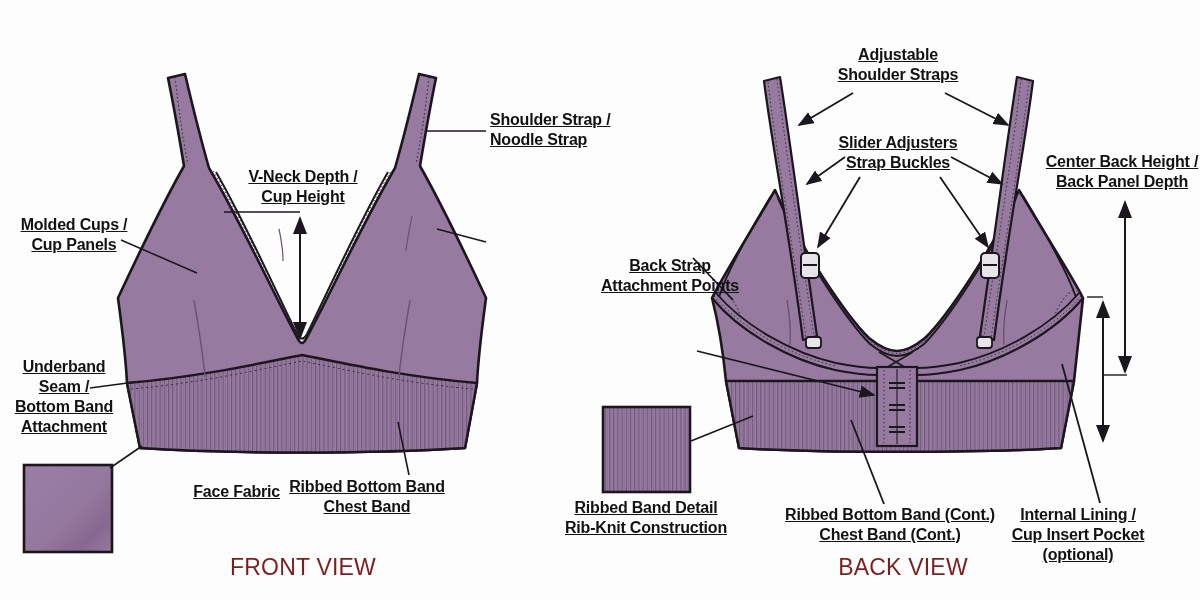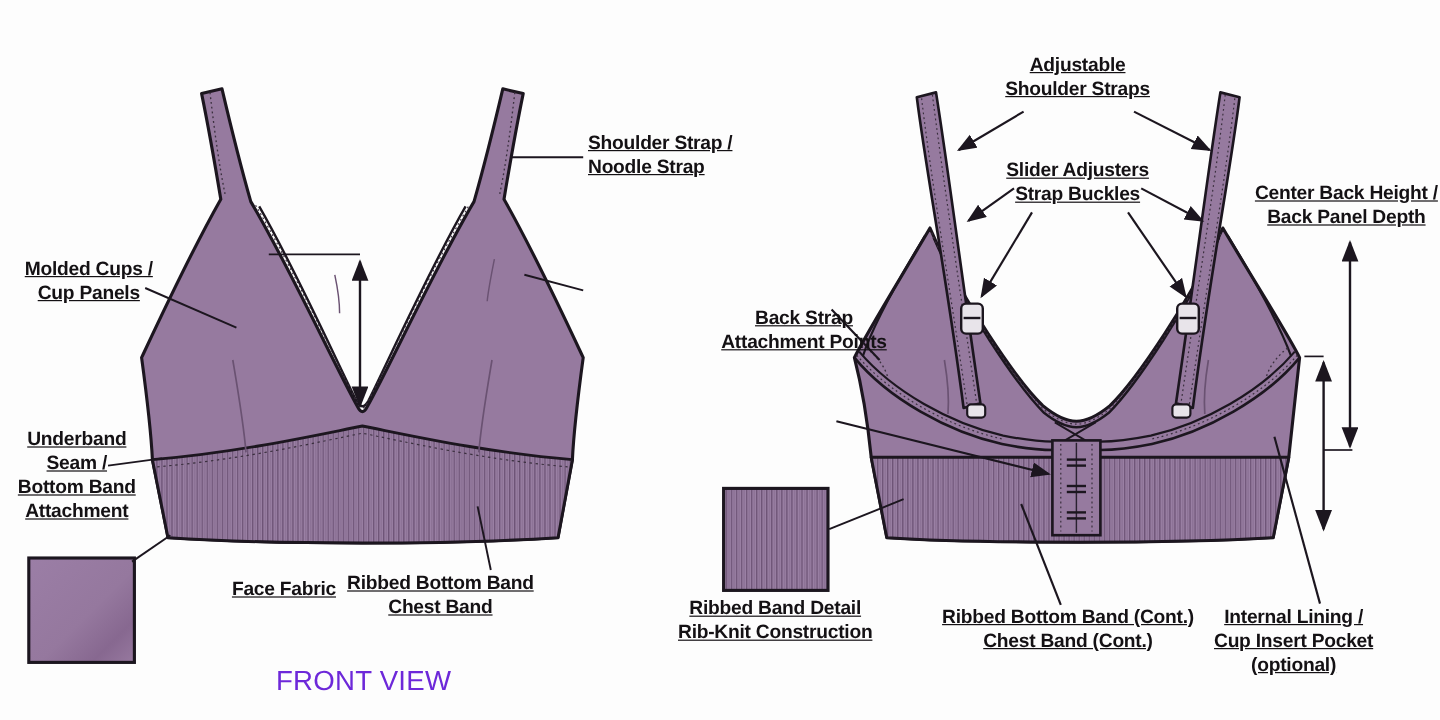--- a/index.html
+++ b/index.html
@@ -8,21 +8,21 @@
     overflow:hidden;font-family:"Liberation Sans",sans-serif;color:#141114;
   }
   .stage svg{position:absolute;left:0;top:0;}
   .lbl{
     position:absolute;font-size:16px;font-weight:700;line-height:20px;
     letter-spacing:-0.2px;white-space:pre-line;text-align:center;color:#141114;text-decoration:underline;
   }
   .lbl.left{text-align:left;}
   .title{
     position:absolute;font-size:23px;font-weight:400;line-height:24px;
-    letter-spacing:0.2px;text-align:center;color:#6d28d9;white-space:pre-line;
+    letter-spacing:0.2px;text-align:center;color:#7f1d1d;white-space:pre-line;
   }
 </style>
 </head>
 <body>
 
 <div class="stage">
 
   <svg width="1200" height="600" viewBox="0 0 1200 600">
     <defs>
       <pattern id="rib" width="4.2" height="12" patternUnits="userSpaceOnUse">
@@ -164,20 +164,22 @@
     <g stroke="#1c161f" fill="none">
       <line x1="1125" y1="202" x2="1125" y2="372" stroke-width="2" marker-start="url(#ah)" marker-end="url(#ah)"></line>
       <line x1="1103" y1="375" x2="1127" y2="375" stroke-width="1.4"></line>
       <line x1="1103" y1="302" x2="1103" y2="441" stroke-width="2" marker-start="url(#ah)" marker-end="url(#ah)"></line>
       <line x1="1087" y1="297" x2="1103" y2="297" stroke-width="1.4"></line>
     </g>
   </svg>
 
   <div class="lbl left" style="left:490px;top:110px;width:160px;">Shoulder Strap /
 Noodle Strap</div>
+  <div class="lbl" style="left:153px;top:167px;width:300px;">V-Neck Depth /
+Cup Height</div>
   <div class="lbl" style="left:-76px;top:215px;width:300px;">Molded Cups /
 Cup Panels</div>
   <div class="lbl" style="left:-86px;top:357px;width:300px;">Underband
 Seam /
 Bottom Band
 Attachment</div>
   <div class="lbl left" style="left:120px;top:482px;width:160px;text-align:right;">Face Fabric</div>
   <div class="lbl" style="left:217px;top:477px;width:300px;">Ribbed Bottom Band
 Chest Band</div>
   <div class="title" style="left:153px;top:555px;width:300px;">FRONT VIEW</div>
@@ -190,14 +192,15 @@
 Back Panel Depth</div>
   <div class="lbl" style="left:520px;top:214px;width:300px;margin-top:42px;">Back Strap
 Attachment Points</div>
   <div class="lbl" style="left:496px;top:498px;width:300px;">Ribbed Band Detail
 Rib-Knit Construction</div>
   <div class="lbl" style="left:740px;top:505px;width:300px;">Ribbed Bottom Band (Cont.)
 Chest Band (Cont.)</div>
   <div class="lbl" style="left:928px;top:505px;width:300px;">Internal Lining /
 Cup Insert Pocket
 (optional)</div>
+  <div class="title" style="left:753px;top:555px;width:300px;">BACK VIEW</div>
 
 </div>
 
 </body></html>

